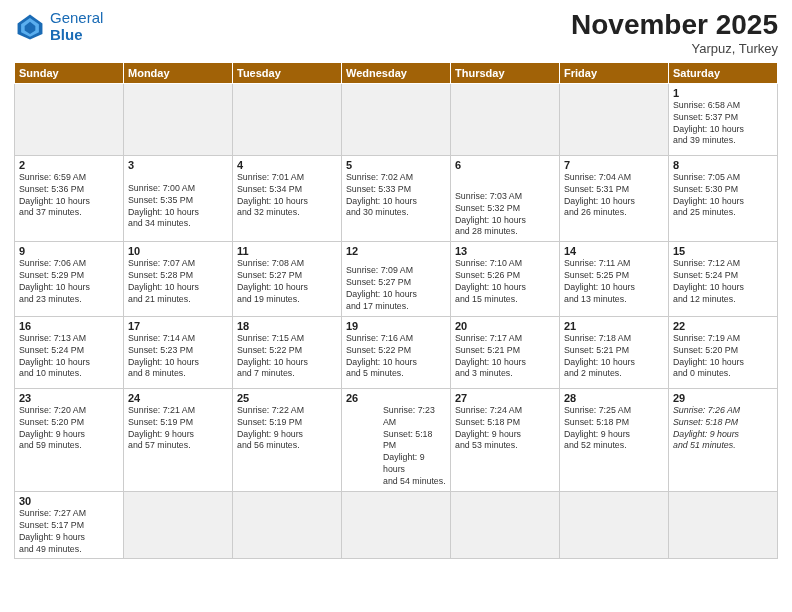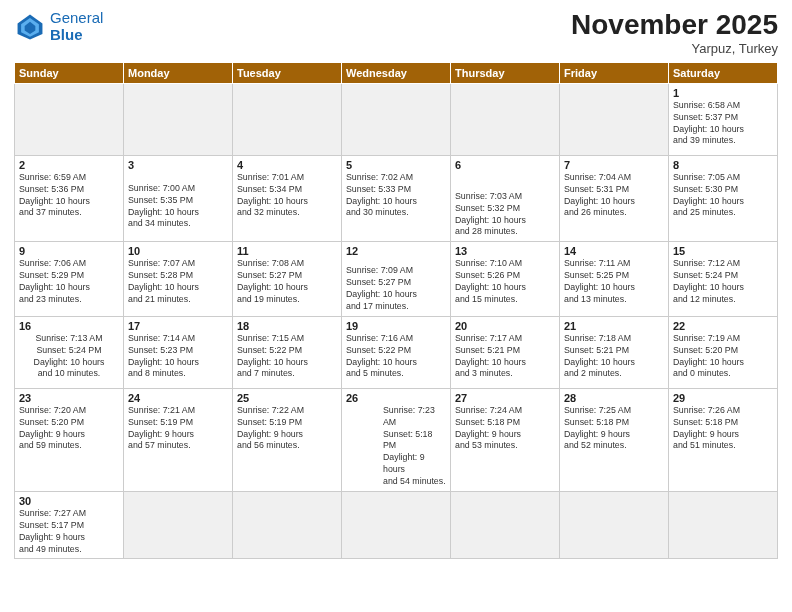--- a/index.html
+++ b/index.html
@@ -245,21 +245,21 @@
             <span class="day-num">15</span>
             <div class="cell-info" style="white-space: pre-line;">Sunrise: 7:12 AM
 Sunset: 5:24 PM
 Daylight: 10 hours
 and 12 minutes.</div>
           </td>
         </tr>
         <tr>
           <td>
             <span class="day-num">16</span>
-            <div class="cell-info" style="white-space: pre-line; text-align: center;">Sunrise: 7:13 AM
+            <div class="cell-info" style="white-space: pre-line;">Sunrise: 7:13 AM
 Sunset: 5:24 PM
 Daylight: 10 hours
 and 10 minutes.</div>
           </td>
           <td>
             <span class="day-num">17</span>
             <div class="cell-info" style="white-space: pre-line;">Sunrise: 7:14 AM
 Sunset: 5:23 PM
 Daylight: 10 hours
 and 8 minutes.</div>
@@ -338,21 +338,21 @@
           </td>
           <td>
             <span class="day-num">28</span>
             <div class="cell-info" style="white-space: pre-line;">Sunrise: 7:25 AM
 Sunset: 5:18 PM
 Daylight: 9 hours
 and 52 minutes.</div>
           </td>
           <td>
             <span class="day-num">29</span>
-            <div class="cell-info" style="white-space: pre-line;">Sunrise: 7:26 AM
+            <div class="cell-info" style="white-space: pre-line; font-style: italic;">Sunrise: 7:26 AM
 Sunset: 5:18 PM
 Daylight: 9 hours
 and 51 minutes.</div>
           </td>
         </tr>
         <tr>
           <td class="last-row">
             <span class="day-num">30</span>
             <div class="cell-info" style="white-space: pre-line;">Sunrise: 7:27 AM
 Sunset: 5:17 PM

